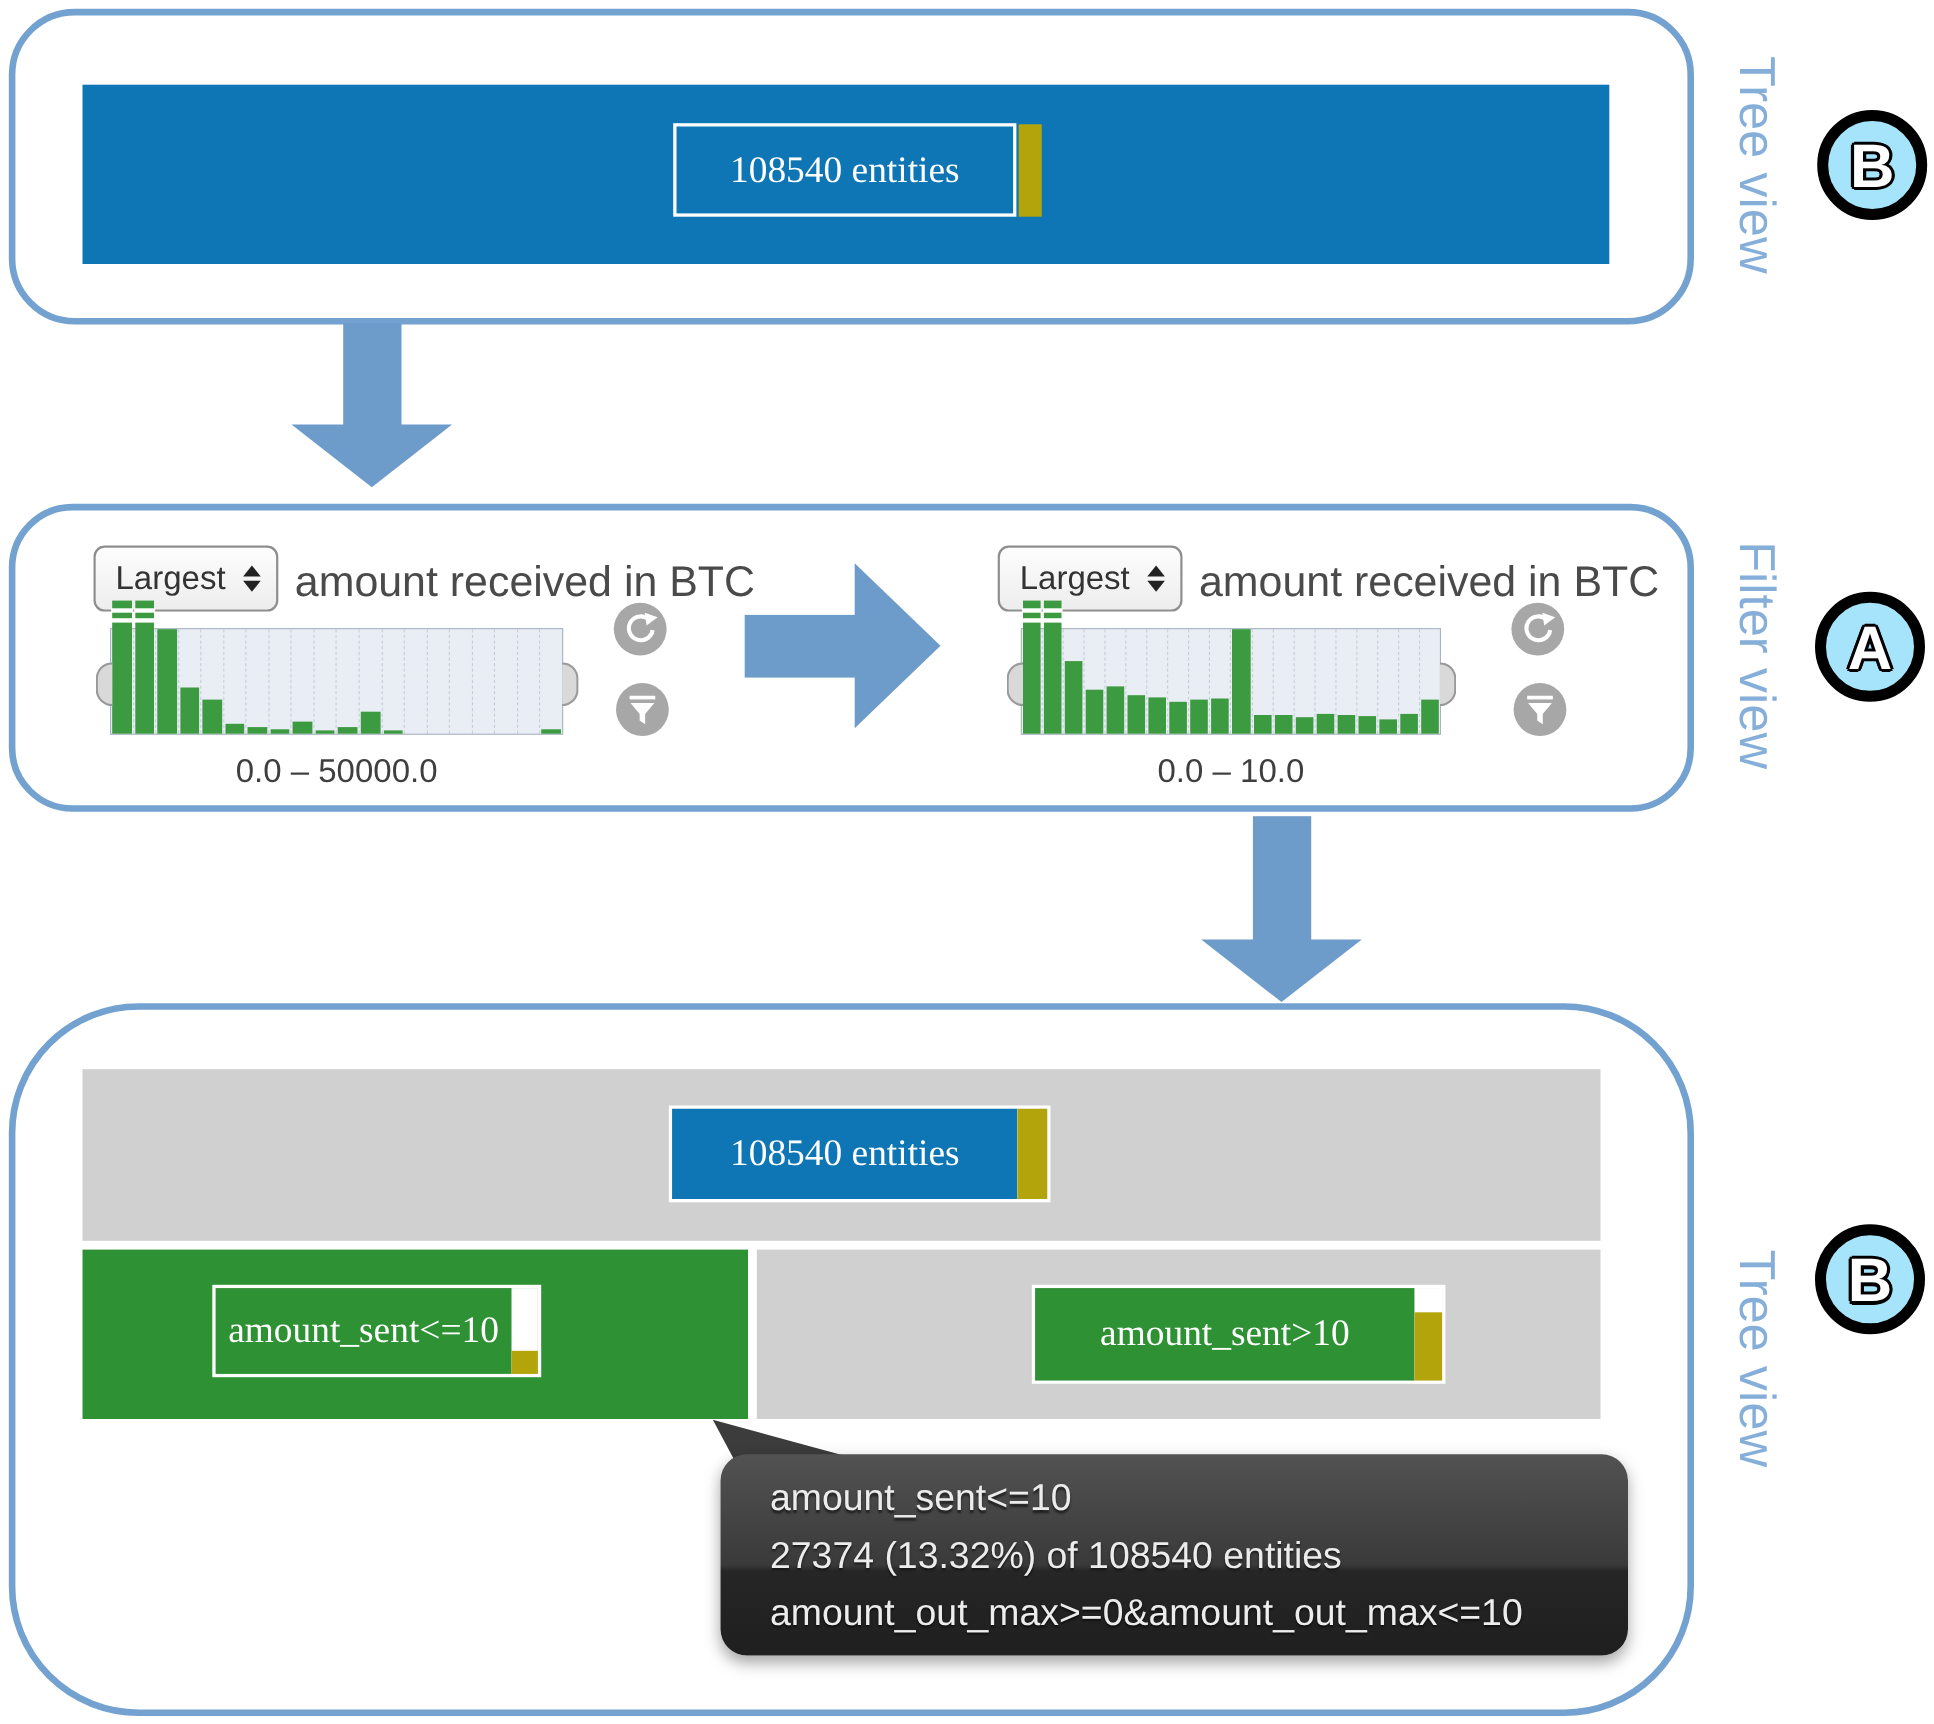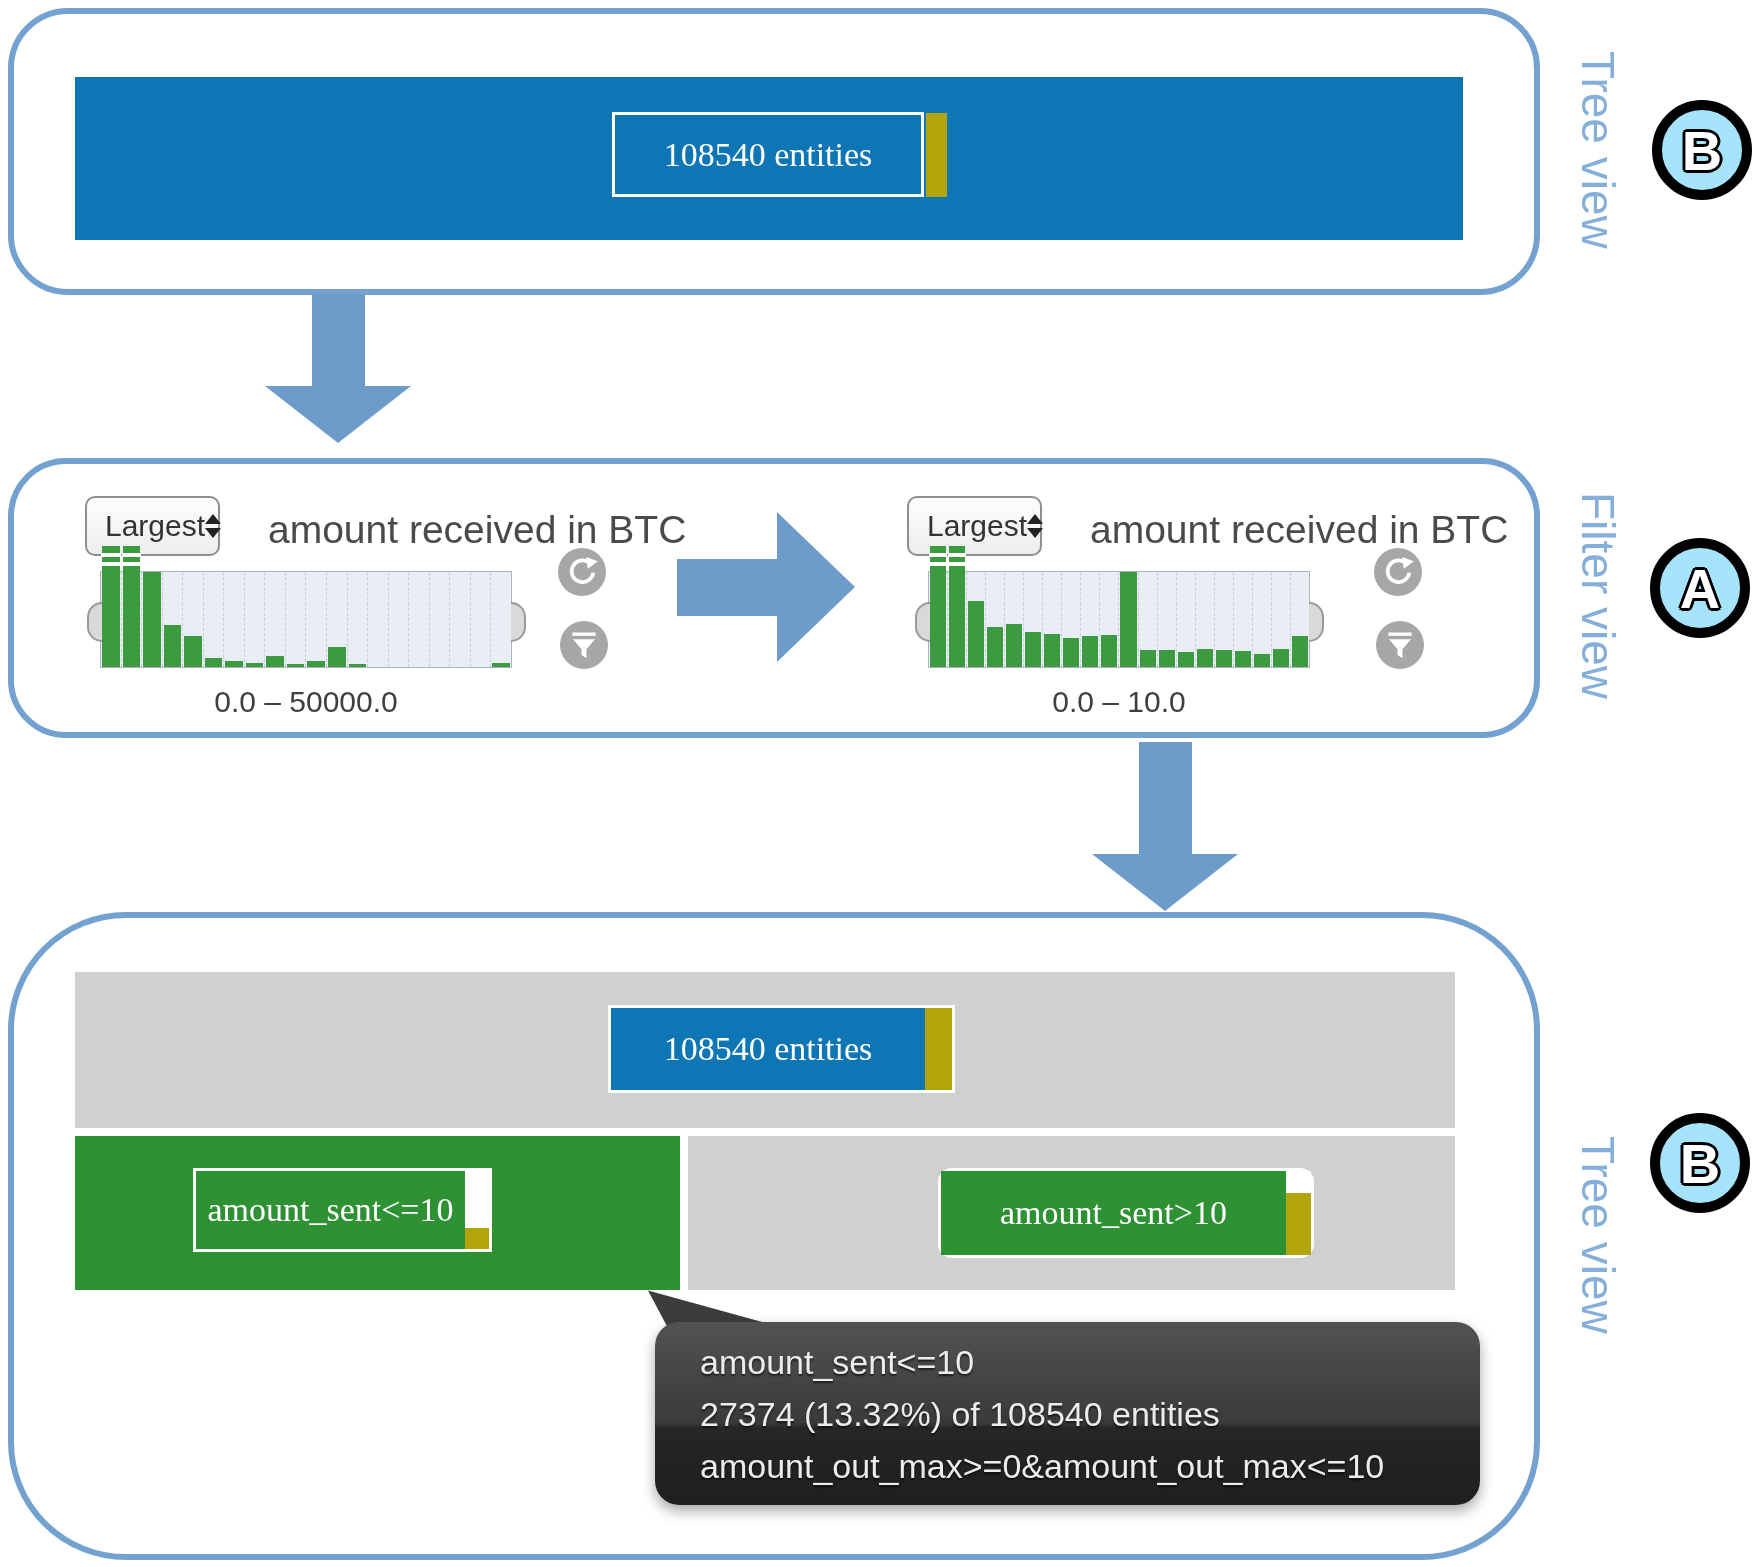--- a/index.html
+++ b/index.html
@@ -59,26 +59,26 @@
   #node-top{left:612px;top:112px;width:312px;height:85px;background:transparent;}
   #node-top-yellow{position:absolute;left:926px;top:113px;width:21px;height:84px;background:var(--yellow);}
 
   #node-root{left:608px;top:1005px;width:347px;height:88px;background:transparent;padding:0;}
   #node-root .node-text{background:var(--blue);}
   #node-root .node-strip{width:27px;}
 
   #node-left{left:193px;top:1168px;width:299px;height:84px;}
   #node-left .node-strip{width:24px;}
 
-  #node-right{left:938px;top:1168px;width:376px;height:90px;border-radius:14px;}
+  #node-right{left:938px;top:1168px;width:376px;height:90px;}
   #node-right .node-text{background:var(--treeGreen);}
   #node-right .node-strip{width:25px;}
 
   
-  .dropdown{position:absolute;width:135px;height:60px;box-sizing:border-box;
+  .dropdown{position:absolute;width:168px;height:60px;box-sizing:border-box;
             border:2px solid #8e8e8e;border-radius:10px;
             background:linear-gradient(#fdfdfd,#ededed);
             display:flex;align-items:center;justify-content:space-between;
             padding:0 14px 0 18px;font-size:30px;color:#333;}
   .dd-arrows{display:flex;flex-direction:column;gap:4px;align-items:center;}
   .dd-up{width:0;height:0;border-left:8px solid transparent;border-right:8px solid transparent;
          border-bottom:10px solid #222;}
   .dd-down{width:0;height:0;border-left:8px solid transparent;border-right:8px solid transparent;
            border-top:10px solid #222;}
   .attr-label{position:absolute;font-size:39px;color:#4a4a4a;white-space:nowrap;}

